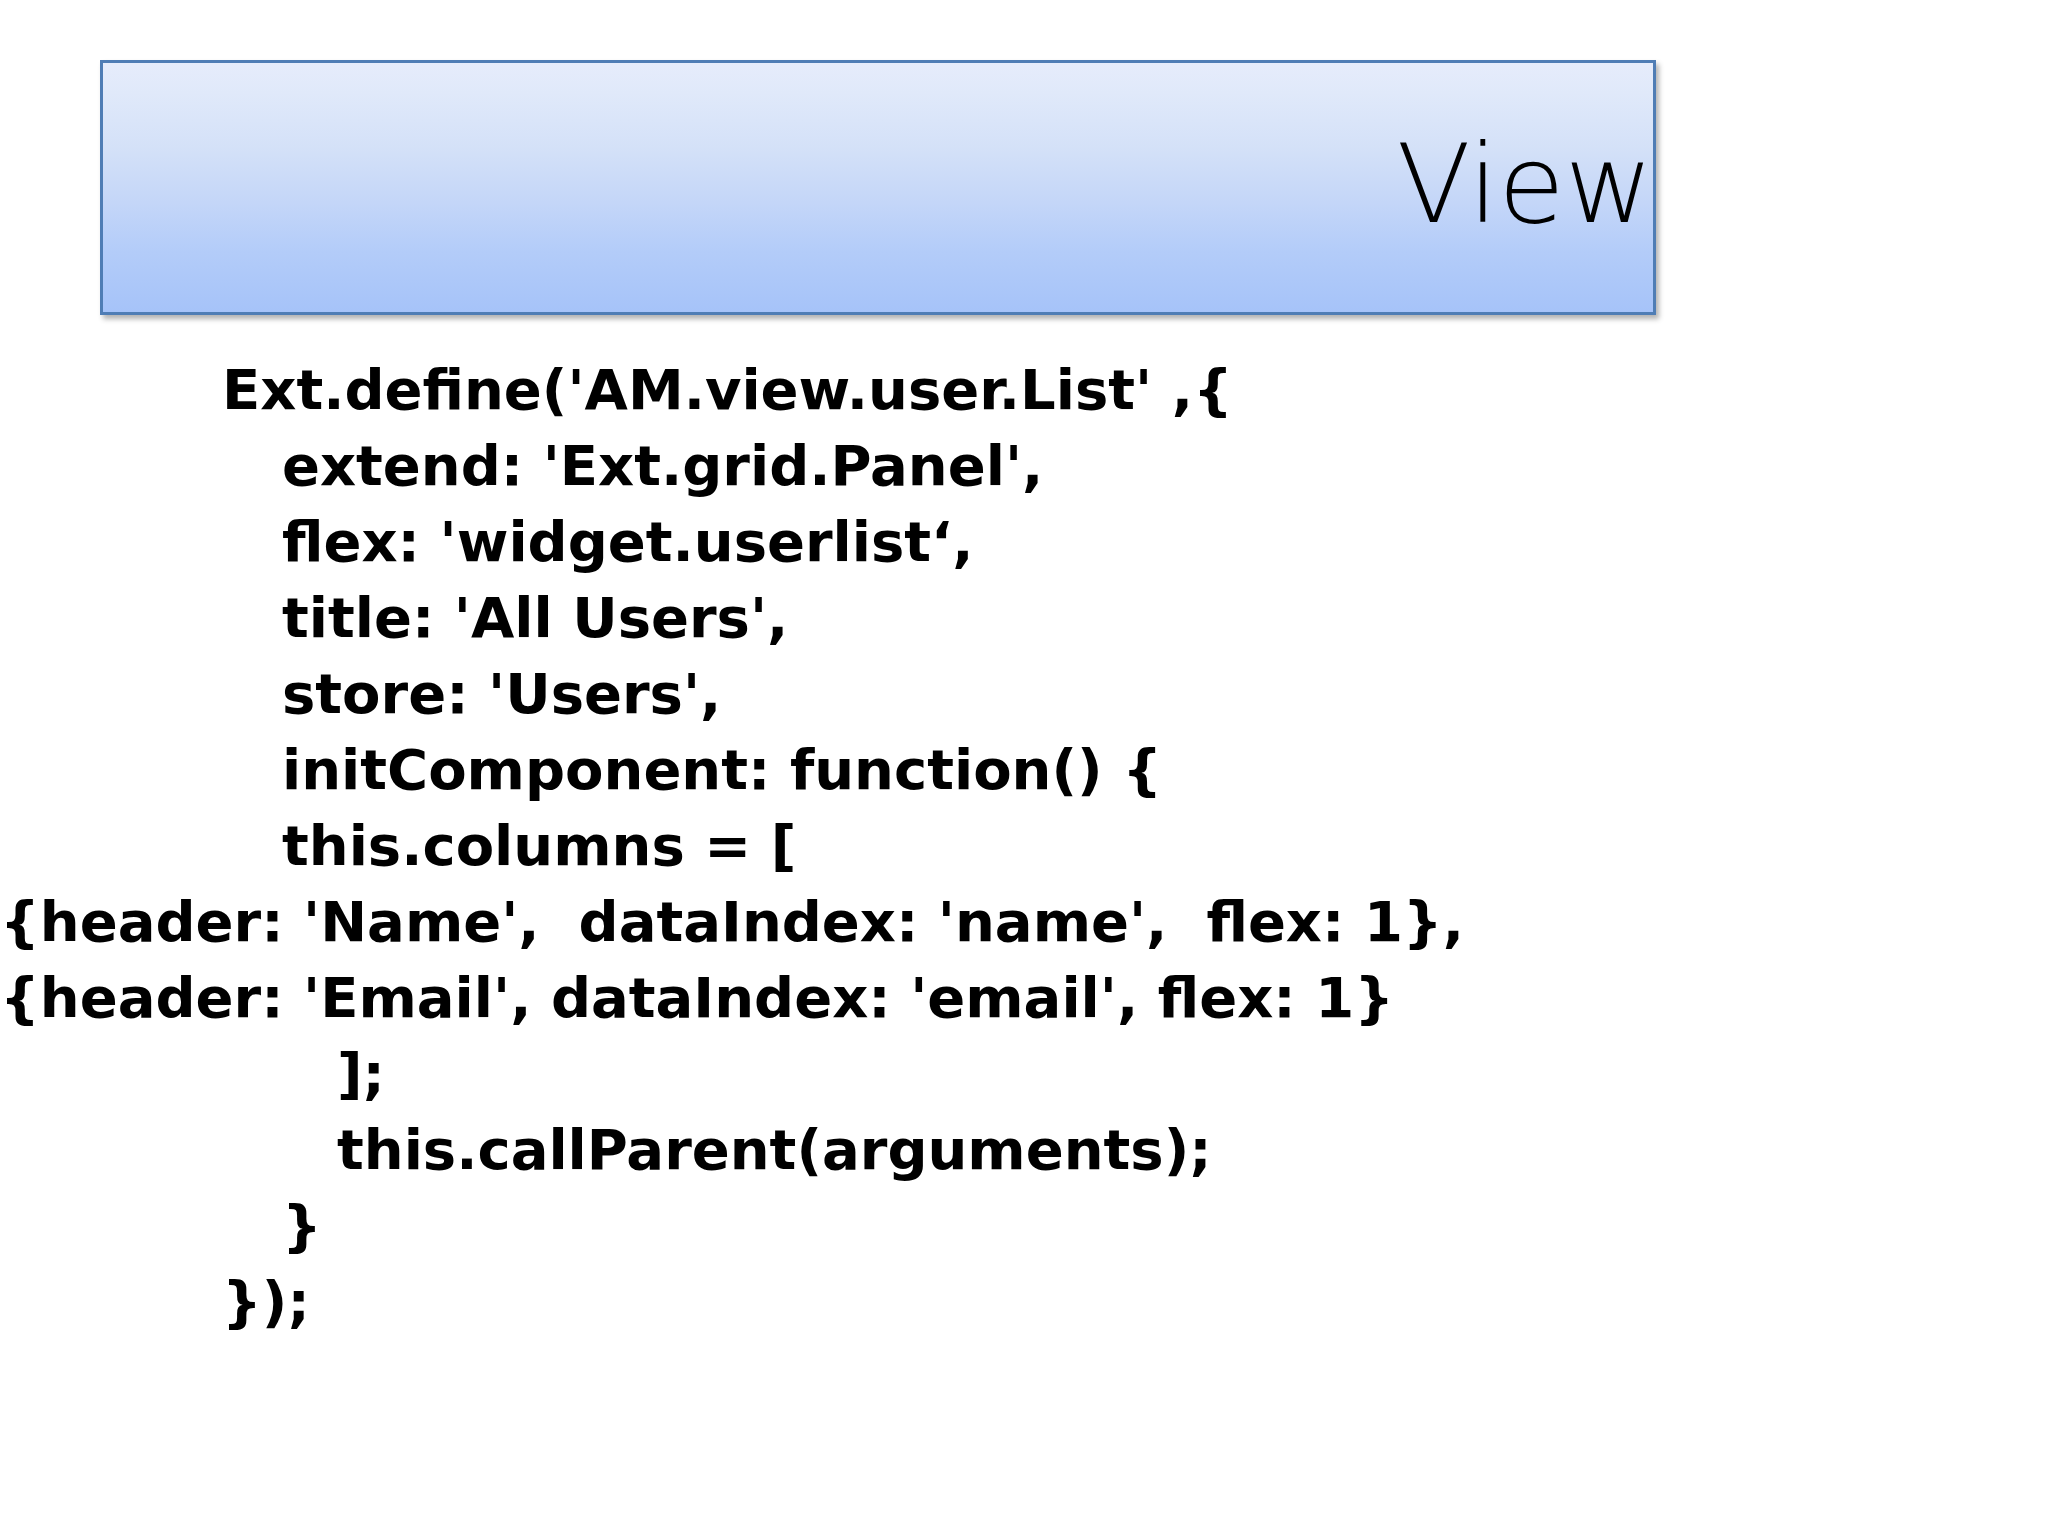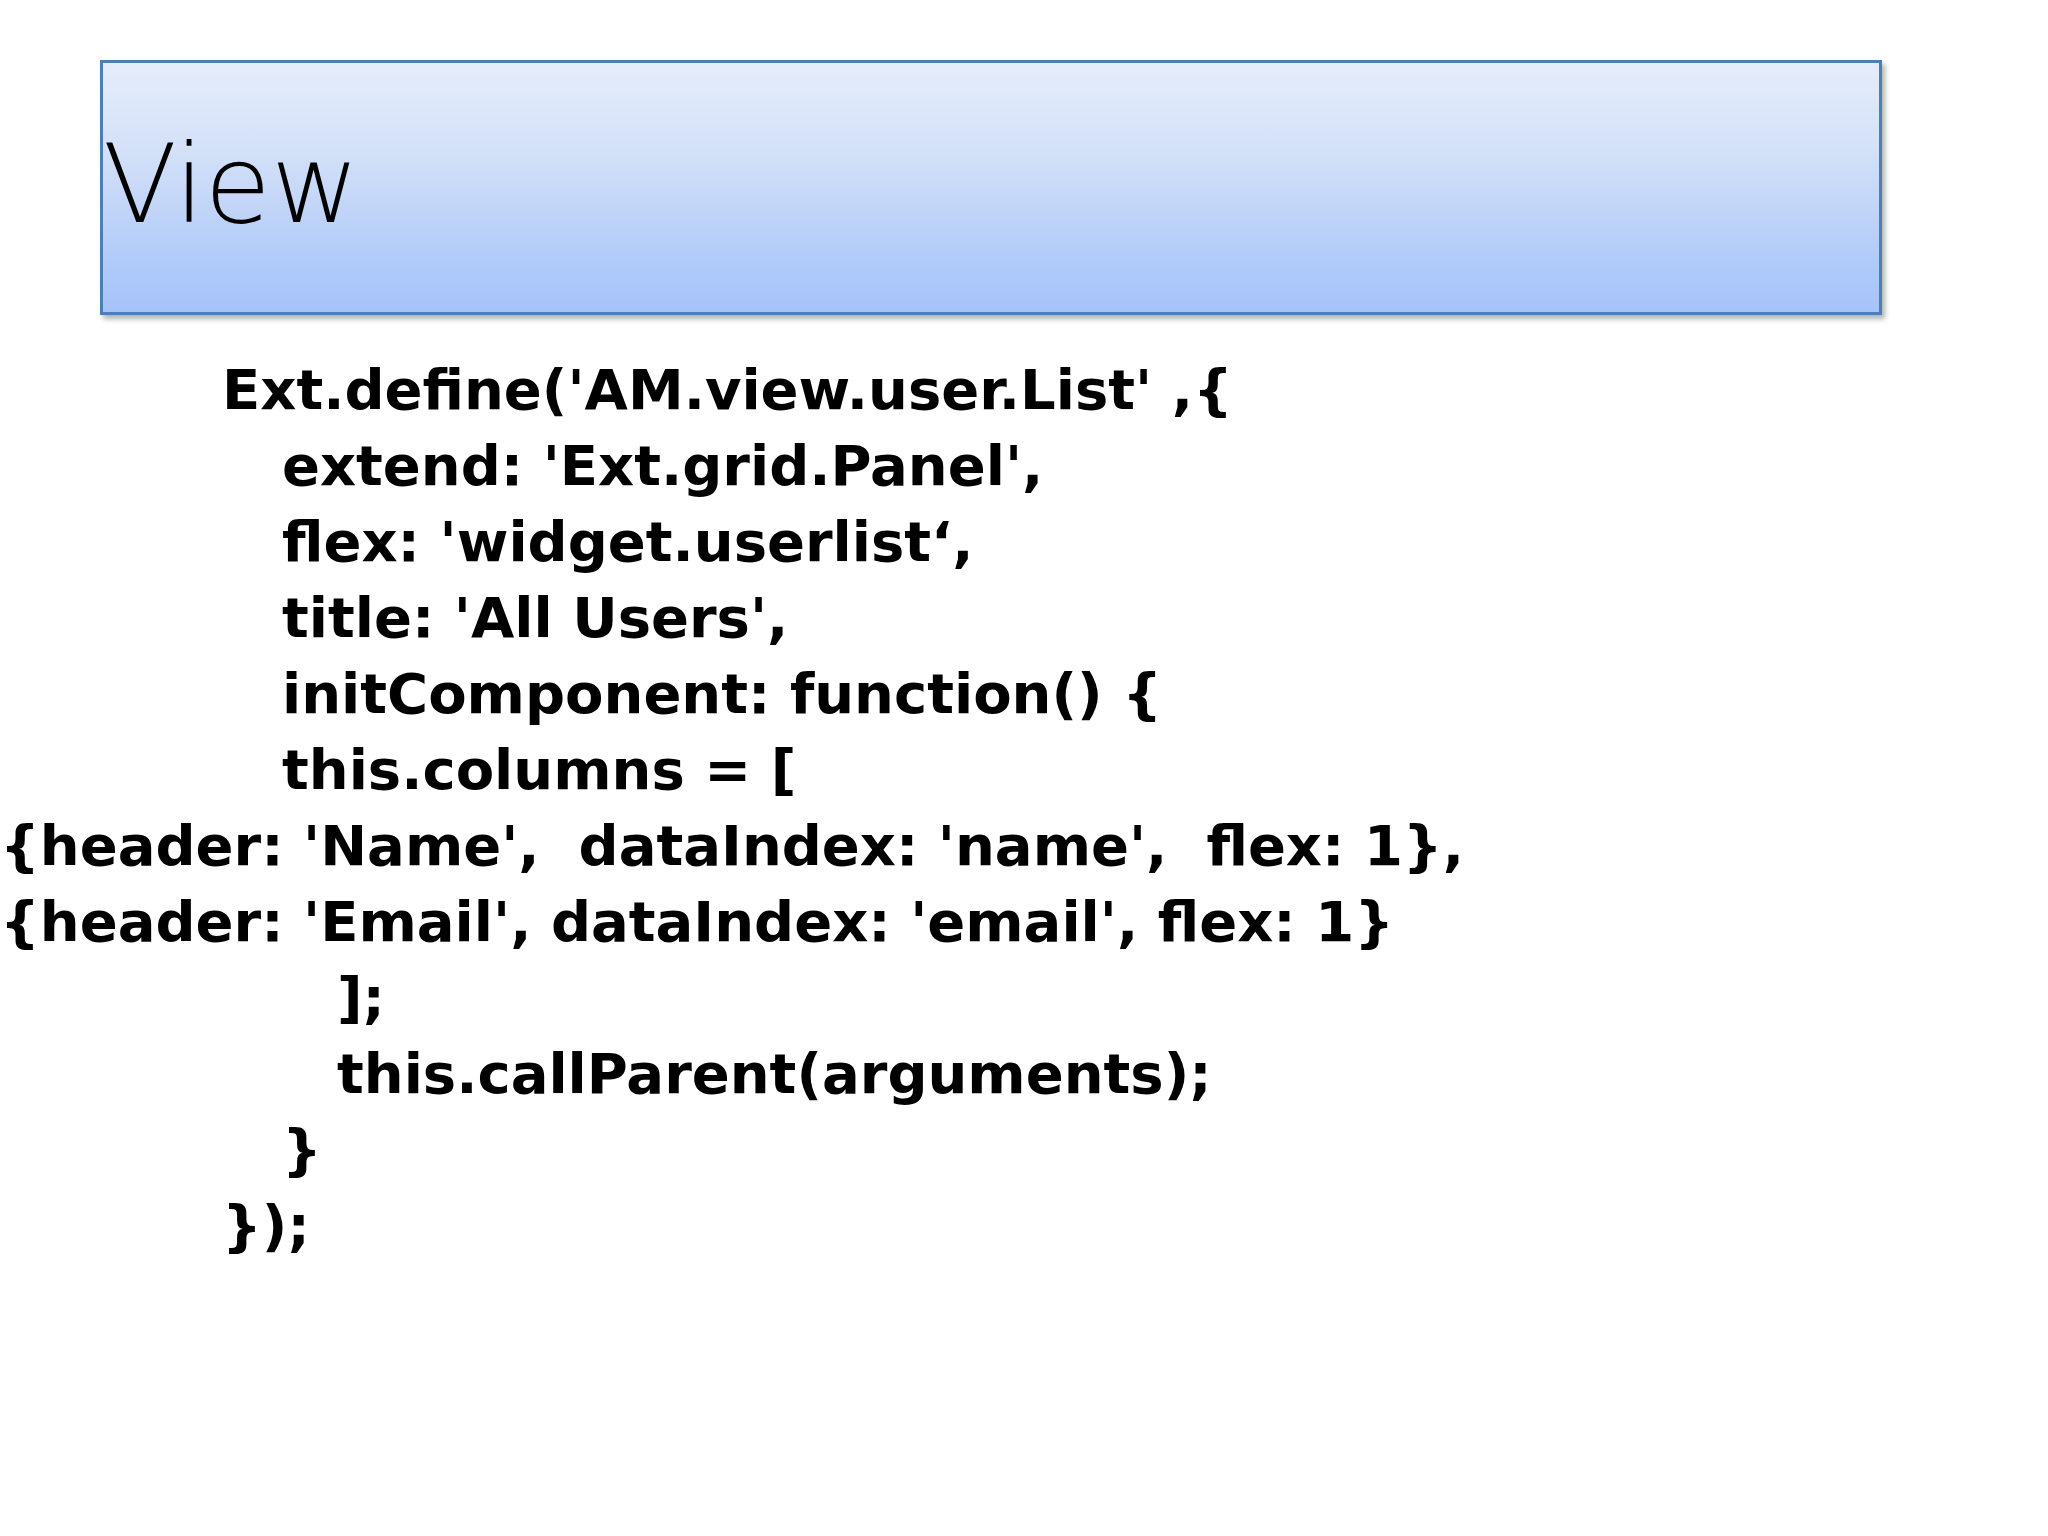--- a/index.html
+++ b/index.html
@@ -13,35 +13,35 @@
     position: relative;
     overflow: hidden;
     font-family: "Liberation Sans", sans-serif;
   }
 
   
   .slide-title-box {
     position: absolute;
     left: 100px;
     top: 60px;
-    width: 1782px;
+    width: 1556px;
     height: 255px;
     box-sizing: border-box;
     border: 3px solid #4F7DB5;
     background: linear-gradient(to bottom,
                 #E6ECFB 0%,
                 #E0E9FA 12%,
                 #D4E1F8 34%,
                 #C4D6F8 56%,
                 #B3CCF9 76%,
                 #A6C3F9 100%);
     box-shadow: 3px 4px 5px rgba(0,0,0,0.30);
     display: flex;
     align-items: center;
-    justify-content: flex-start;
+    justify-content: flex-end;
   }
   .slide-title-text {
     font-family: "DejaVu Sans", sans-serif;
     font-weight: 300;
     font-size: 108px;
     line-height: 1;
     color: #000000;
     letter-spacing: 0px;
     white-space: nowrap;
     padding-bottom: 6px;
@@ -73,20 +73,21 @@
 
 <div class="slide-title-box">
   <div class="slide-title-text">View</div>
 </div>
 
 <div class="code-body" id="code-body">
     <div class="code-line ind0">Ext.define('AM.view.user.List' ,{</div>
     <div class="code-line ind1">extend: 'Ext.grid.Panel',</div>
     <div class="code-line ind1">flex: 'widget.userlist‘,</div>
     <div class="code-line ind1">title: 'All Users',</div>
+    <div class="code-line ind1">store: 'Users',</div>
     <div class="code-line ind1">initComponent: function() {</div>
     <div class="code-line ind1">this.columns = [</div>
     <div class="code-line ind3">{header: 'Name',  dataIndex: 'name',  flex: 1},</div>
     <div class="code-line ind3">{header: 'Email', dataIndex: 'email', flex: 1}</div>
     <div class="code-line ind2">];</div>
     <div class="code-line ind2">this.callParent(arguments);</div>
     <div class="code-line ind1">}</div>
     <div class="code-line ind0">});</div>
   </div>
 

